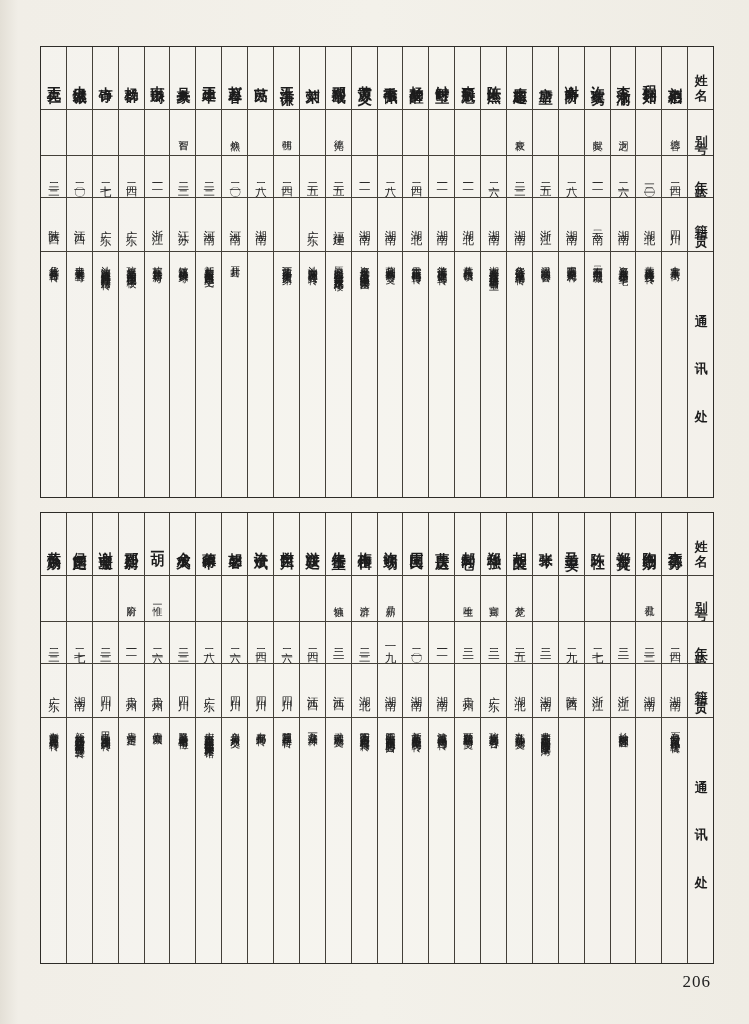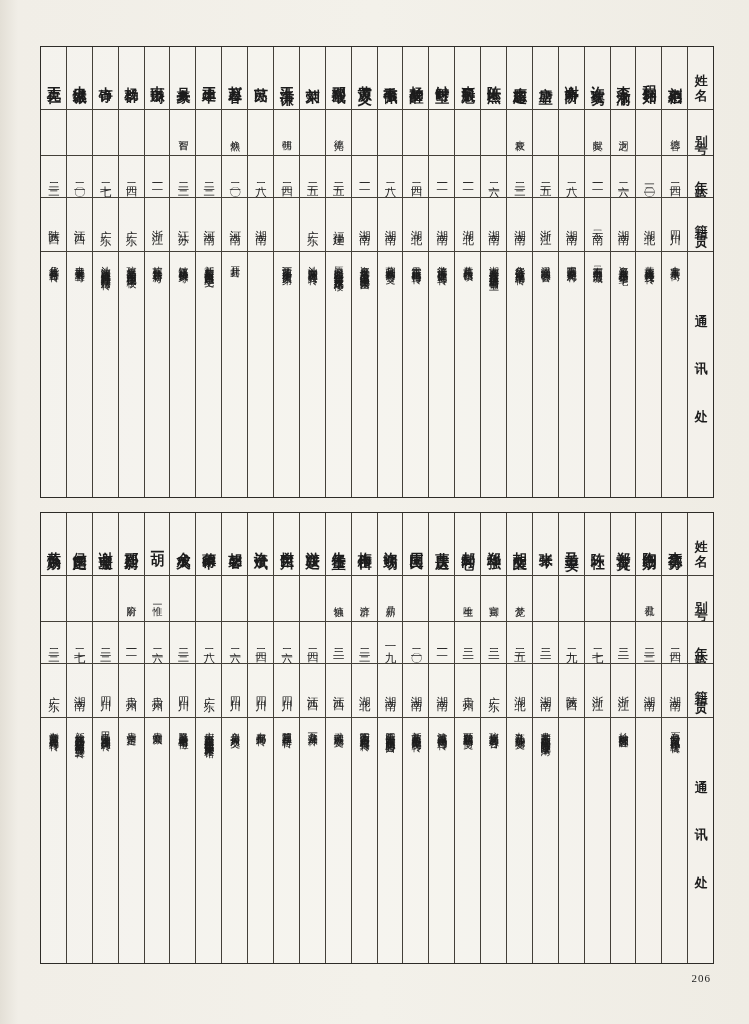--- a/index.html
+++ b/index.html
@@ -64,21 +64,21 @@
   .header-col .c-name .vtxt{letter-spacing:14px;font-size:13px;}
   .header-col .c-alias .vtxt{letter-spacing:8px;}
   .header-col .c-age .vtxt{letter-spacing:6px;}
   .header-col .c-native .vtxt{letter-spacing:10px;}
   .header-col .c-addr{align-items:center;padding-top:0;}
   .header-col .c-addr .vtxt{letter-spacing:48px;font-size:13px;}
   .page-number{
     position:absolute;
     right:38px;
     top:972px;
-    font-size:11px;
+    font-size:17px;
     letter-spacing:1px;
     color:#222;
     text-align:center;
   }
 </style>
 </head>
 <body>
 
 <div class="page">
   <div class="table table-top">

